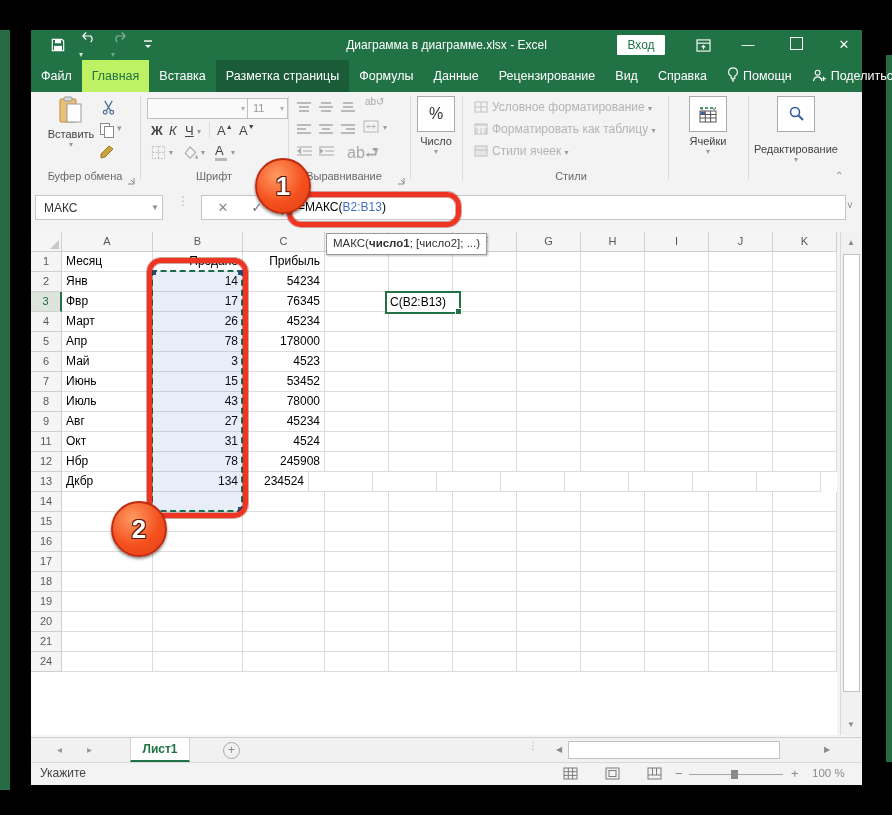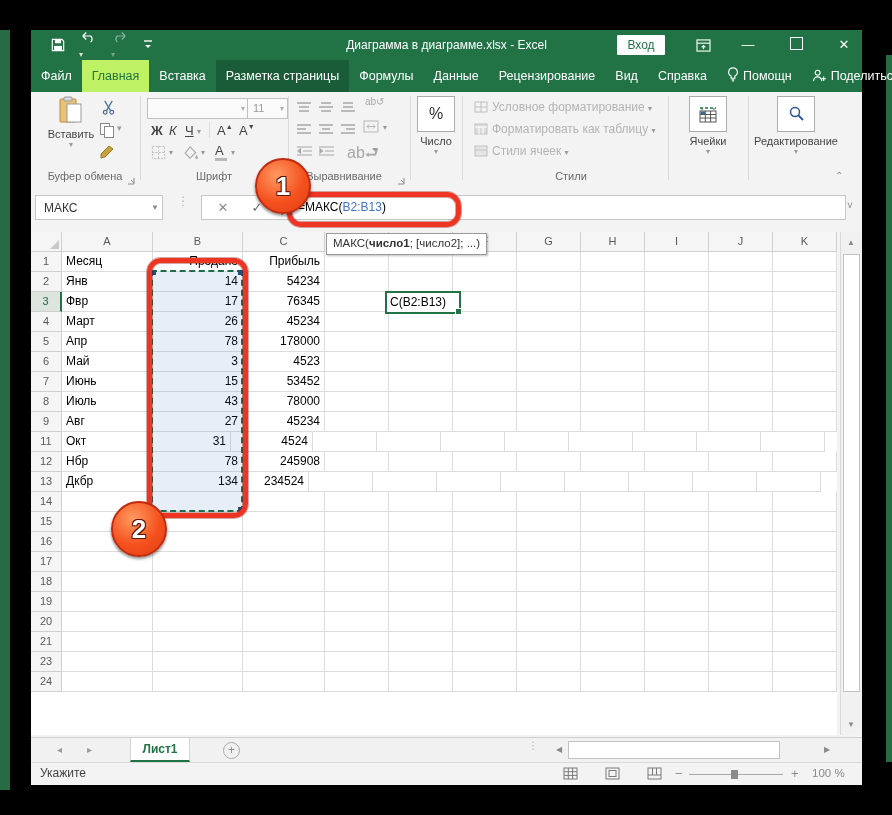--- a/index.html
+++ b/index.html
@@ -297,21 +297,21 @@
     </div>
     <div class="gsep" style="left:717px"></div>
 
     <div class="bigbtn" style="left:722px;top:4px;width:86px">
       <div class="iconbox">
           <svg width="18" height="18" viewBox="0 0 18 18">
             <circle cx="8" cy="7" r="4.5" fill="none" stroke="#2b579a" stroke-width="1.5"></circle>
             <path d="M11.5 10.5 16 15" stroke="#2b579a" stroke-width="1.8"></path>
           </svg>
         </div>
-      <div style="margin-top:3px">Редактирование</div>
+      <div style="margin-top:11px">Редактирование</div>
       <div class="smallcaret">▾</div>
     </div>
     <span class="abs" style="left:804px;top:78px;color:#8a8a8a;font-size:10px">⌃</span>
   </div>
 
   <div id="fbar" class="abs">
     <div id="name-box" class="abs">МАКС</div>
     <div id="name-caret" class="abs">▼</div>
     <div id="fbar-dots" class="abs">⋮</div>
     <div id="fx-panel" class="abs">
@@ -464,21 +464,21 @@
           <div class="g-cell ar" style="width: 64px;"></div>
           <div class="g-cell ar" style="width: 64px;"></div>
           <div class="g-cell ar" style="width: 64px;"></div>
           <div class="g-cell ar" style="width: 64px;"></div>
           <div class="g-cell ar" style="width: 64px;"></div>
           <div class="g-cell ar" style="width: 64px;"></div>
         </div>
         <div class="g-row">
           <div class="row-h">11</div>
           <div class="g-cell al" style="width: 91px;">Окт</div>
-          <div class="g-cell ar" style="width: 78px;">31</div>
+          <div class="g-cell ar" style="width: 90px;">31</div>
           <div class="g-cell ar" style="width: 82px;">4524</div>
           <div class="g-cell ar" style="width: 64px;"></div>
           <div class="g-cell ar" style="width: 64px;"></div>
           <div class="g-cell ar" style="width: 64px;"></div>
           <div class="g-cell ar" style="width: 64px;"></div>
           <div class="g-cell ar" style="width: 64px;"></div>
           <div class="g-cell ar" style="width: 64px;"></div>
           <div class="g-cell ar" style="width: 64px;"></div>
           <div class="g-cell ar" style="width: 64px;"></div>
         </div>
@@ -603,34 +603,20 @@
           <div class="g-cell ar" style="width: 64px;"></div>
           <div class="g-cell ar" style="width: 64px;"></div>
           <div class="g-cell ar" style="width: 64px;"></div>
           <div class="g-cell ar" style="width: 64px;"></div>
           <div class="g-cell ar" style="width: 64px;"></div>
           <div class="g-cell ar" style="width: 64px;"></div>
           <div class="g-cell ar" style="width: 64px;"></div>
         </div>
         <div class="g-row">
           <div class="row-h">21</div>
-          <div class="g-cell al" style="width: 91px;"></div>
-          <div class="g-cell ar" style="width: 90px;"></div>
-          <div class="g-cell ar" style="width: 82px;"></div>
-          <div class="g-cell ar" style="width: 64px;"></div>
-          <div class="g-cell ar" style="width: 64px;"></div>
-          <div class="g-cell ar" style="width: 64px;"></div>
-          <div class="g-cell ar" style="width: 64px;"></div>
-          <div class="g-cell ar" style="width: 64px;"></div>
-          <div class="g-cell ar" style="width: 64px;"></div>
-          <div class="g-cell ar" style="width: 64px;"></div>
-          <div class="g-cell ar" style="width: 64px;"></div>
-        </div>
-        <div class="g-row">
-          <div class="row-h">23</div>
           <div class="g-cell al" style="width: 91px;"></div>
           <div class="g-cell ar" style="width: 90px;"></div>
           <div class="g-cell ar" style="width: 82px;"></div>
           <div class="g-cell ar" style="width: 64px;"></div>
           <div class="g-cell ar" style="width: 64px;"></div>
           <div class="g-cell ar" style="width: 64px;"></div>
           <div class="g-cell ar" style="width: 64px;"></div>
           <div class="g-cell ar" style="width: 64px;"></div>
           <div class="g-cell ar" style="width: 64px;"></div>
           <div class="g-cell ar" style="width: 64px;"></div>

